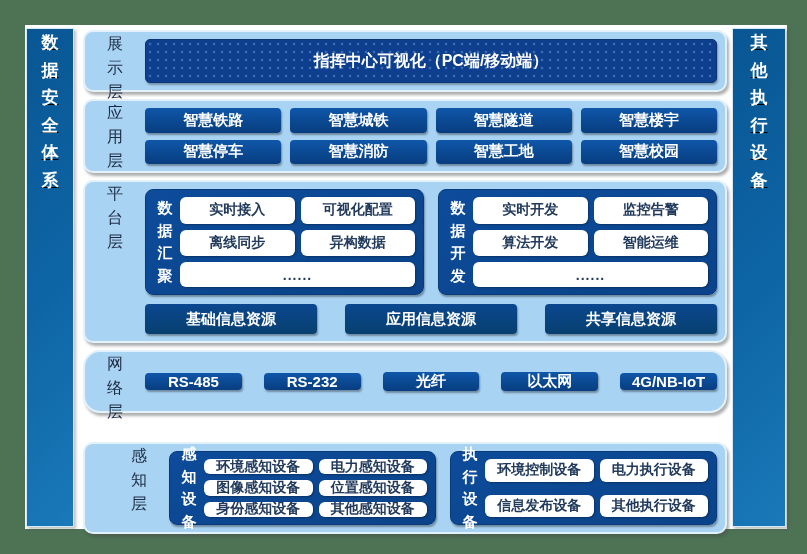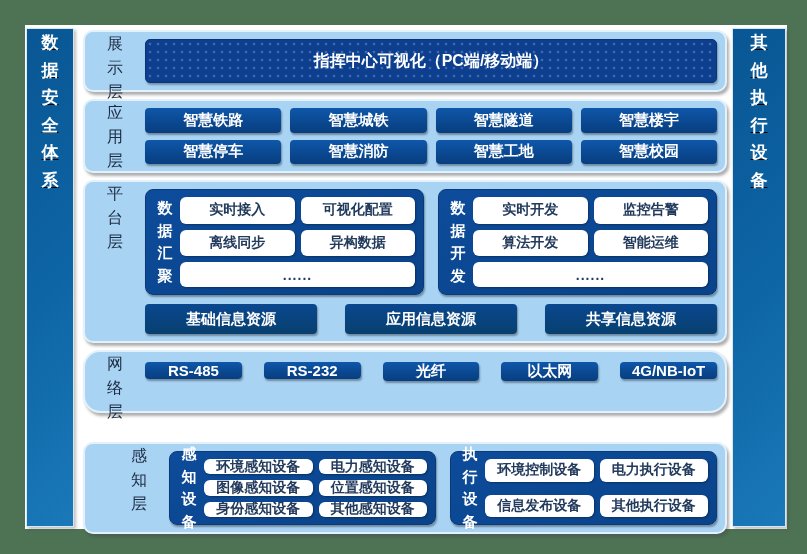--- a/index.html
+++ b/index.html
@@ -107,21 +107,21 @@
   
   .res-row{display:flex;gap:28px;margin-top:9px;height:30px;flex:0 0 30px;}
   .res-box{
     flex:1;border-radius:4px;
     background:linear-gradient(180deg,#0a478f 0%,#07406f 100%);
     display:flex;align-items:center;justify-content:center;
     color:#fff;font-size:15px;font-weight:700;
     box-shadow:1px 2px 2px rgba(0,0,0,.35);
   }
   
-  .net-row{flex:1;display:flex;gap:22px;align-items:flex-start;padding:3px 0;}
+  .net-row{flex:1;display:flex;gap:22px;align-items:center;padding:3px 0;}
   .net-row .dbox{flex:1;}
 </style>
 </head>
 <body>
 
 <div class="inner">
 
   <div class="pillar pillar-left">
     <div class="vtext">数据安全体系</div>
   </div>

